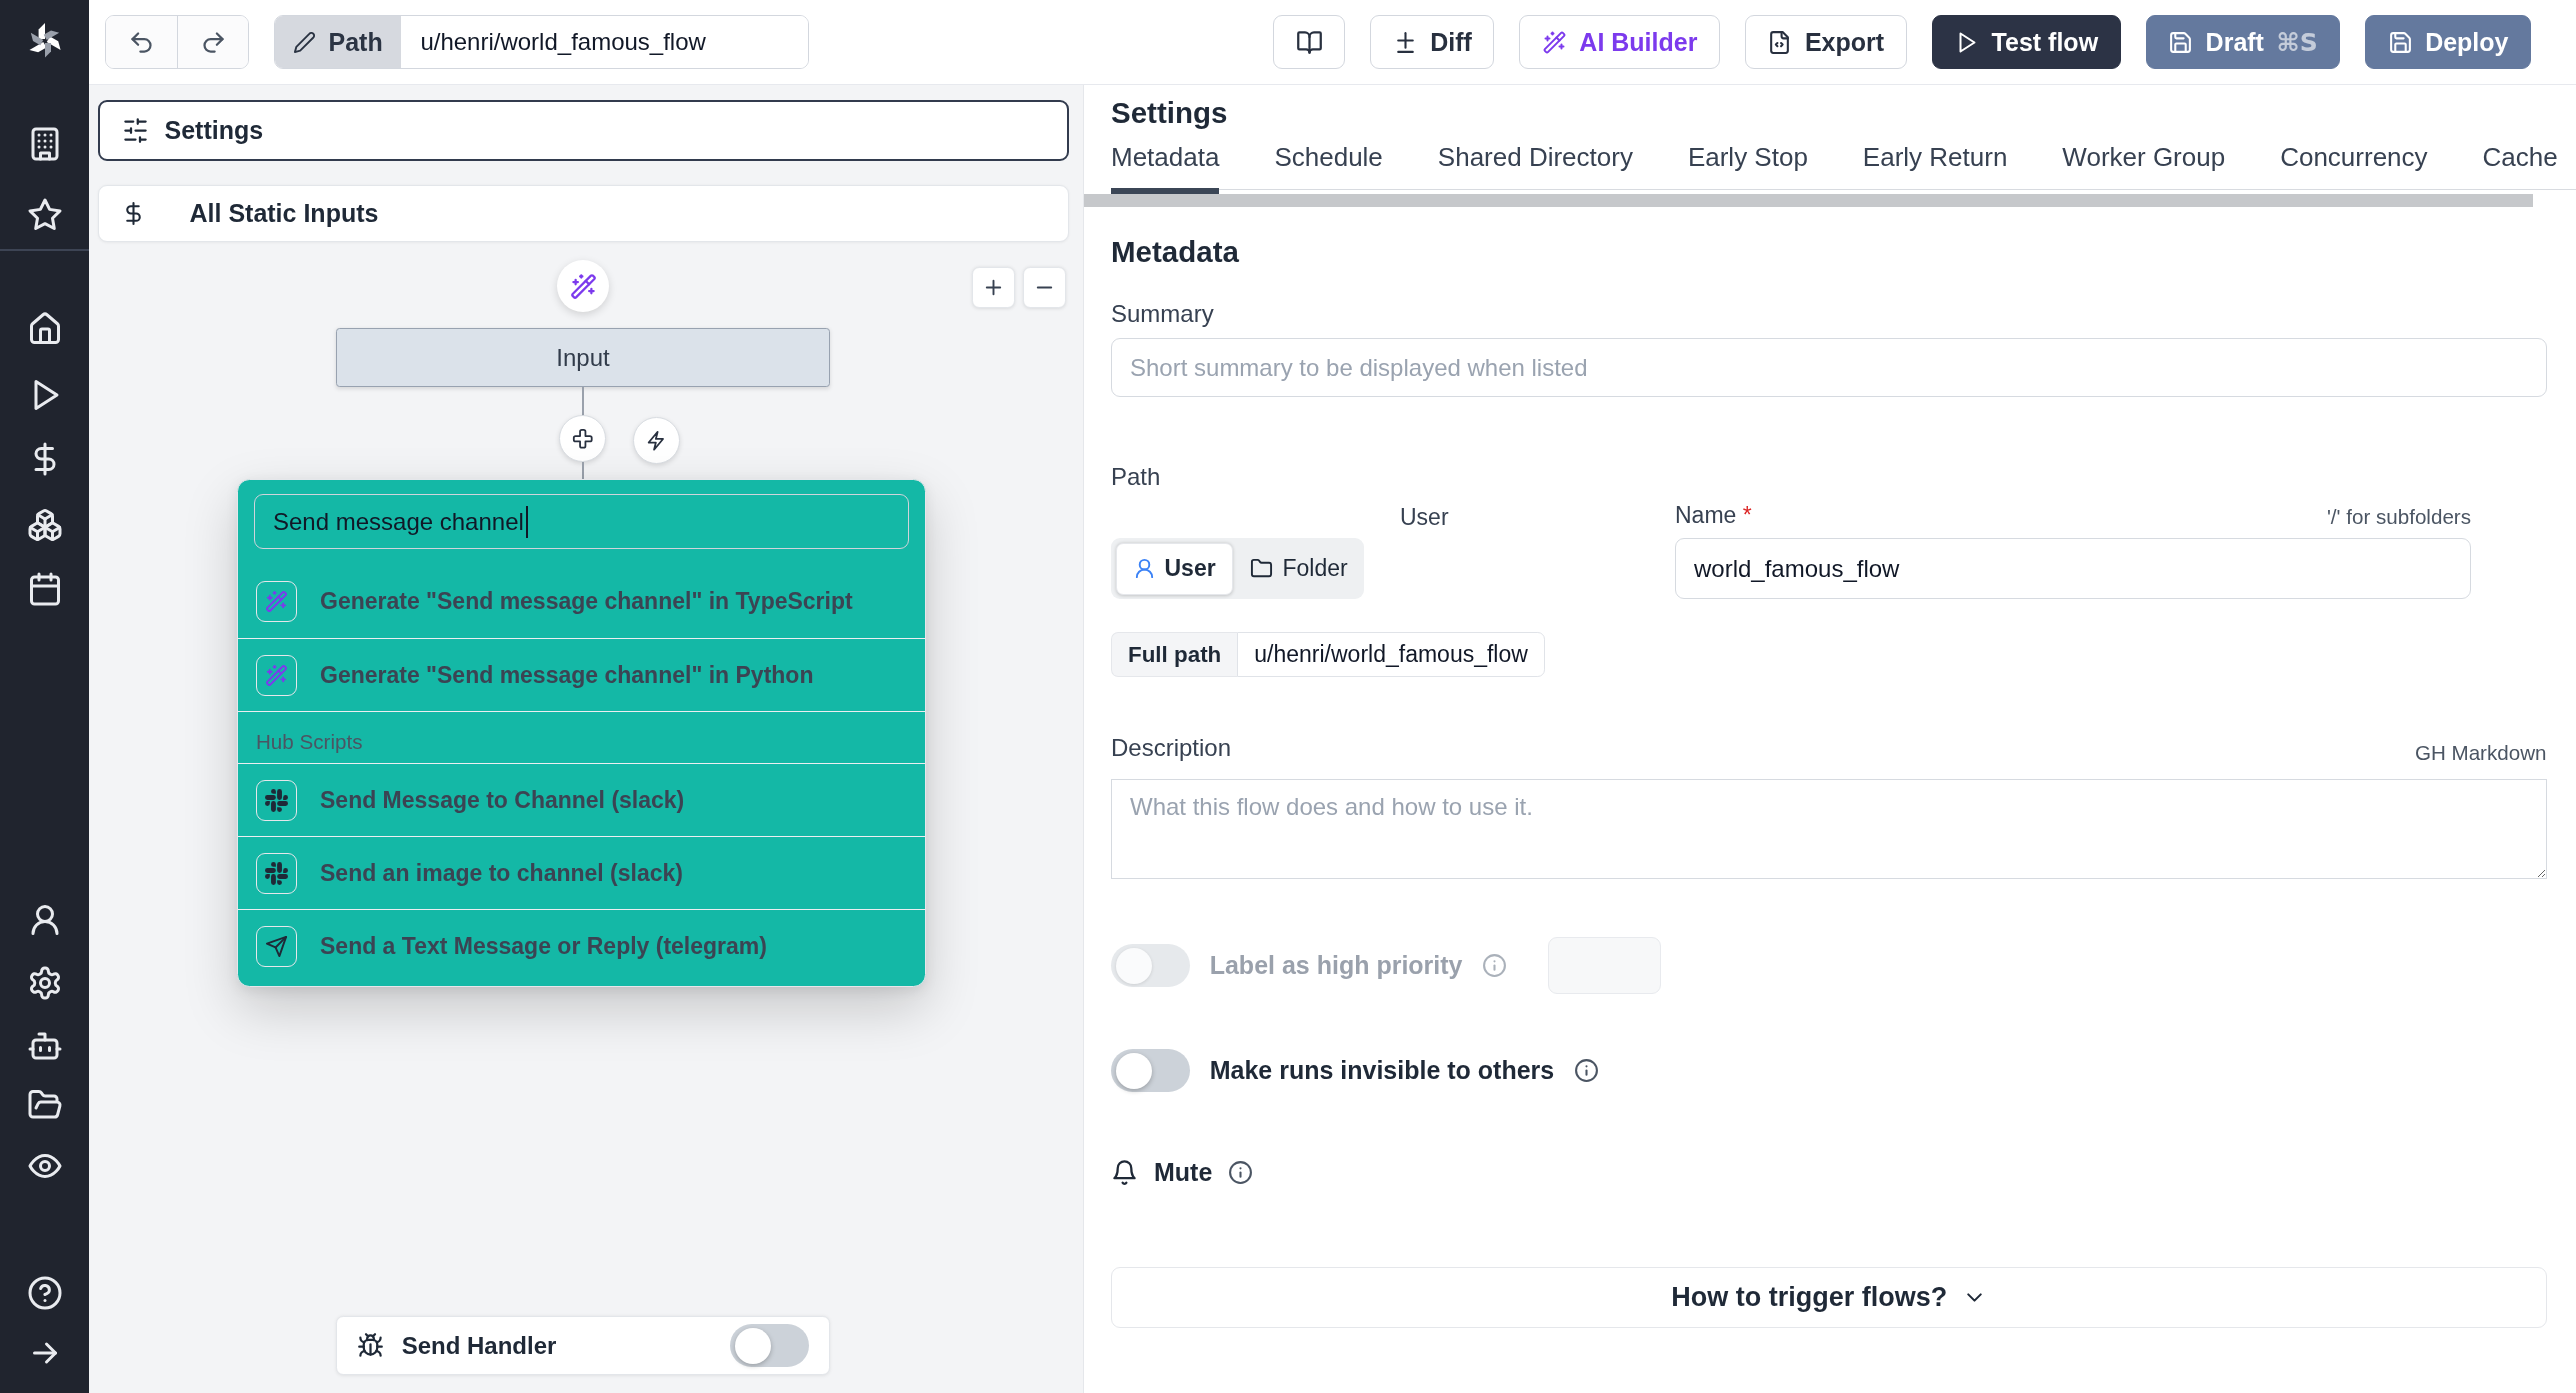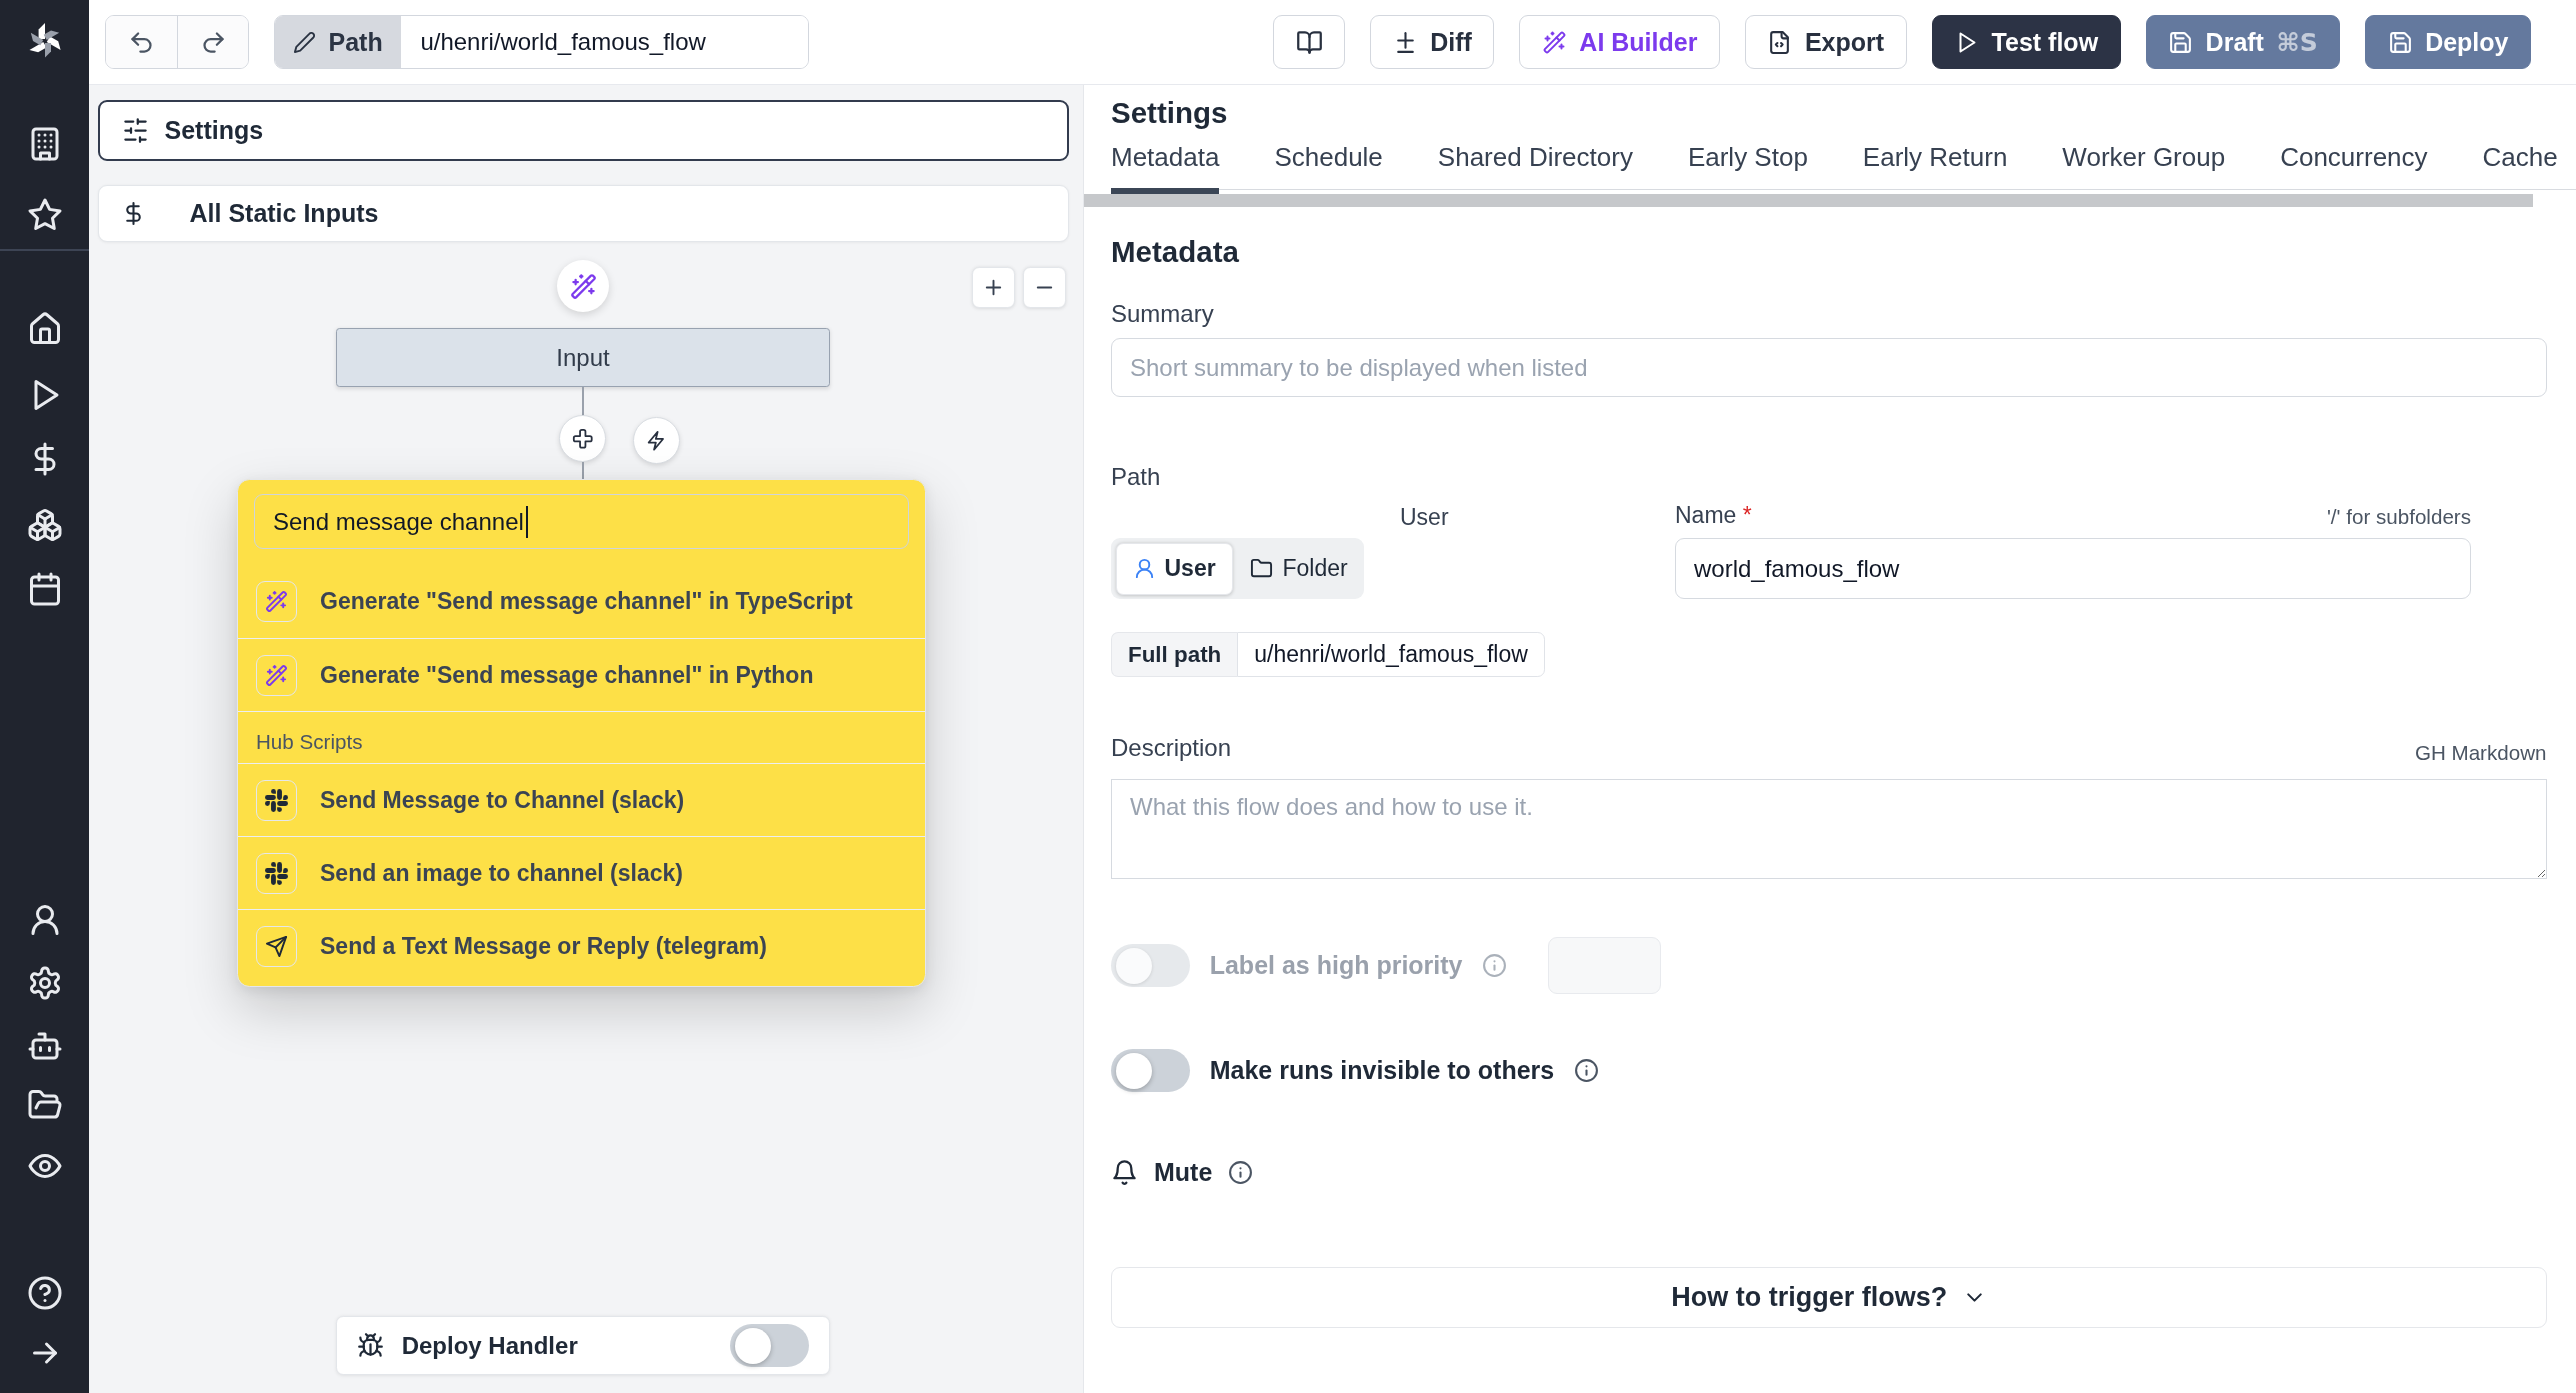--- a/index.html
+++ b/index.html
@@ -39,21 +39,21 @@
   .fp-btn { position:absolute; left:9px; width:971px; background:#fff; border-radius:9px; display:flex; align-items:center; gap:16px; padding:0 21.5px; font-weight:bold; font-size:25px; color:#1f2937; cursor:pointer; }
   .fp-settings { top:15px; height:61px; border:2.7px solid #323b4e; }
   .fp-static { top:100px; height:57px; border:1.8px solid #e3e6ea; box-shadow:0 0.9px 2.7px rgba(0,0,0,.05);gap:44px; }
   .wand-circle { position:absolute; left:468px; top:175px; width:52px; height:52px; border-radius:50%; background:#fff; box-shadow:0 2.7px 9px rgba(0,0,0,.14); display:flex; align-items:center; justify-content:center; color:var(--accent_purple,#7c3aed); cursor:pointer; }
   .zoom-btn { position:absolute; width:43px; height:41px; background:#fff; border:1.8px solid #e3e6ea; border-radius:7.2px; box-shadow:0 0.9px 3.6px rgba(0,0,0,.1); display:flex; align-items:center; justify-content:center; color:#374151; cursor:pointer; }
   .node { position:absolute; left:247px; width:494px; height:59px; display:flex; align-items:center; }
   .node-input { top:243px; background:var(--node_bg,#dbe2ea); border:1.8px solid #98a2b0; border-radius:3.6px; box-shadow:0 1.8px 4.5px rgba(0,0,0,.12); justify-content:center; font-size:24px; color:#323c4b; cursor:pointer; }
   .connector { position:absolute; left:493px; width:1.8px; background:#9aa1ac; }
   .mini-circle { position:absolute; width:47px; height:47px; border-radius:50%; background:#fff; border:1.8px solid #d9dde2; box-shadow:0 1.8px 5.4px rgba(0,0,0,.12); display:flex; align-items:center; justify-content:center; color:#28303f; cursor:pointer; }
 
-  .dropdown { position:absolute; left:148px; top:394px; width:689px; background:#fde047; border:0.9px solid #e5e7eb; border-radius:12.5px; box-shadow:0 21.5px 54px rgba(0,0,0,.18), 0 3.6px 12.5px rgba(0,0,0,.08); padding-bottom:3.6px; }
+  .dropdown { position:absolute; left:148px; top:394px; width:689px; background:#14b8a6; border:0.9px solid #e5e7eb; border-radius:12.5px; box-shadow:0 21.5px 54px rgba(0,0,0,.18), 0 3.6px 12.5px rgba(0,0,0,.08); padding-bottom:3.6px; }
   .dd-search { margin:14.3px 16px 0 16px; height:55px; border:1.8px solid #cfd4db; border-radius:9px; display:flex; align-items:center; padding:0 18px; font-size:24px; color:#111827; }
   .caret { width:2.7px; height:32px; background:#111827; margin-left:1.8px; animation:blink 1s step-end infinite; }
   @keyframes blink { 50% { opacity:0; } }
   .dd-list { margin-top:16px; }
   .dd-row { height:73px; display:flex; align-items:center; gap:23px; padding:0 18px; cursor:pointer; }
   .dd-row + .dd-row, .dd-row.bt { border-top:1.8px solid #eceef1; }
   .dd-ic { width:41px; height:41px; border:1.8px solid #e5e7eb; border-radius:9px; display:flex; align-items:center; justify-content:center; flex:none; }
   .dd-label { font-weight:bold; font-size:23px; color:#3b4453; }
   .dd-section { padding:18px 18px 9px 18px; font-size:20.6px; color:#4b5563; border-top:1.8px solid #eceef1; }
   .purple { color:var(--accent_purple,#7c3aed); }
@@ -521,21 +521,21 @@
             </span>
           <span class="dd-label">Send a Text Message or Reply (telegram)</span>
         </div>
       </div>
     </div>
 
     <div class="node node-error">
       <svg class="i" style="width:27px;height:27px" viewBox="0 0 30 30" width="27" height="27">
           <use href="#ic-bug"></use>
         </svg>
-      <span>Deploy Handler</span>
+      <span>Send Handler</span>
       <span class="toggle" style="margin-left:auto"></span>
     </div>
   </section>
 
   <section class="set-panel">
     <div class="sp-title">Settings</div>
     <div class="tabs">
       <button class="tab active">Metadata</button>
       <button class="tab">Schedule</button>
       <button class="tab">Shared Directory</button>

